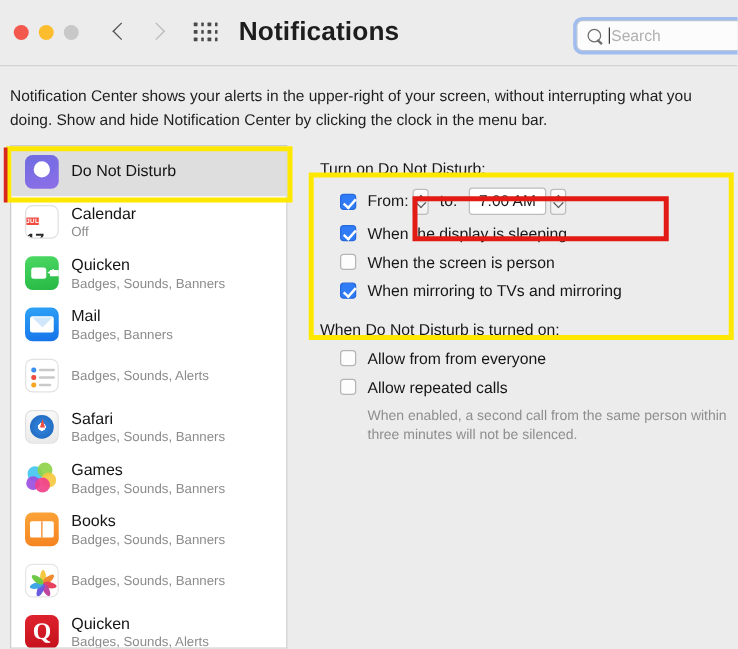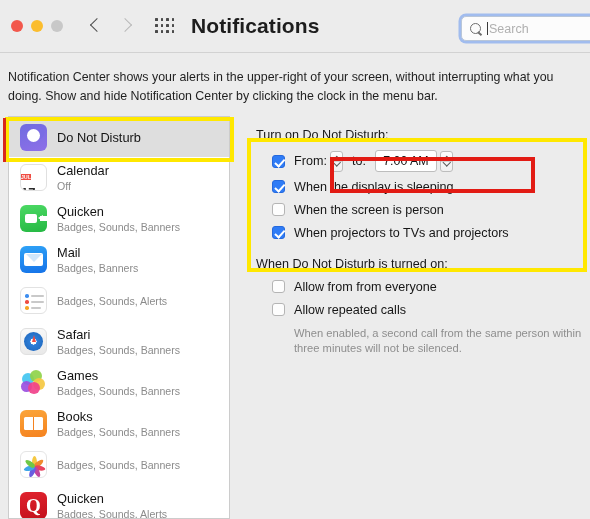--- a/index.html
+++ b/index.html
@@ -418,21 +418,21 @@
       <span class="clabel">When the display is sleeping</span>
     </div>
 
     <div class="crow" style="margin-left:24px">
       <span class="cbox"></span>
       <span class="clabel">When the screen is person</span>
     </div>
 
     <div class="crow" style="margin-left:24px">
       <span class="cbox on"></span>
-      <span class="clabel">When projectors to TVs and projectors</span>
+      <span class="clabel">When mirroring to TVs and mirroring</span>
     </div>
 
     <div class="sect-title" style="margin-left:8px;margin-top:13px;margin-bottom:4px">When Do Not Disturb is turned on:</div>
 
     <div class="crow" style="margin-left:24px">
       <span class="cbox"></span>
       <span class="clabel">Allow from from everyone</span>
     </div>
 
     <div class="crow" style="margin-left:24px">

